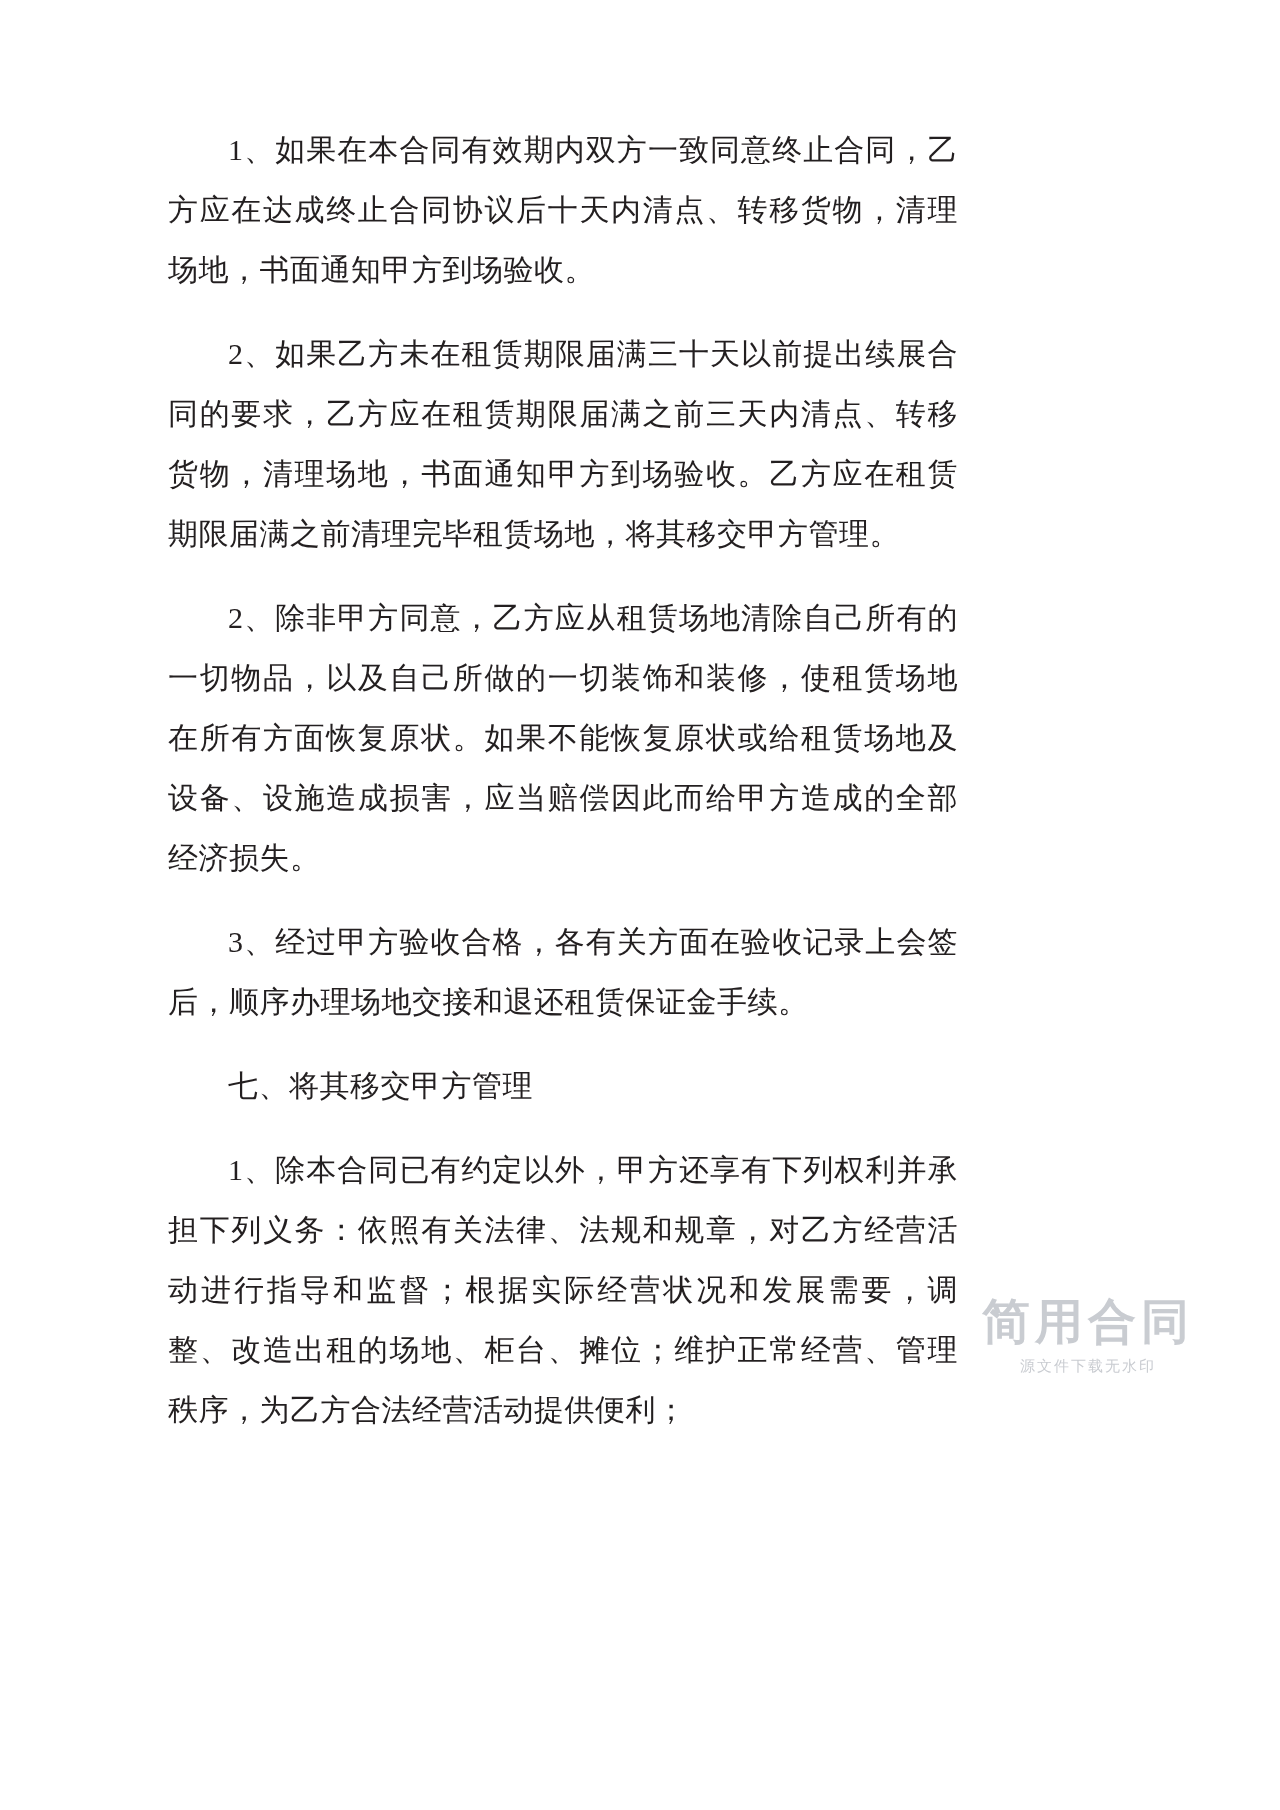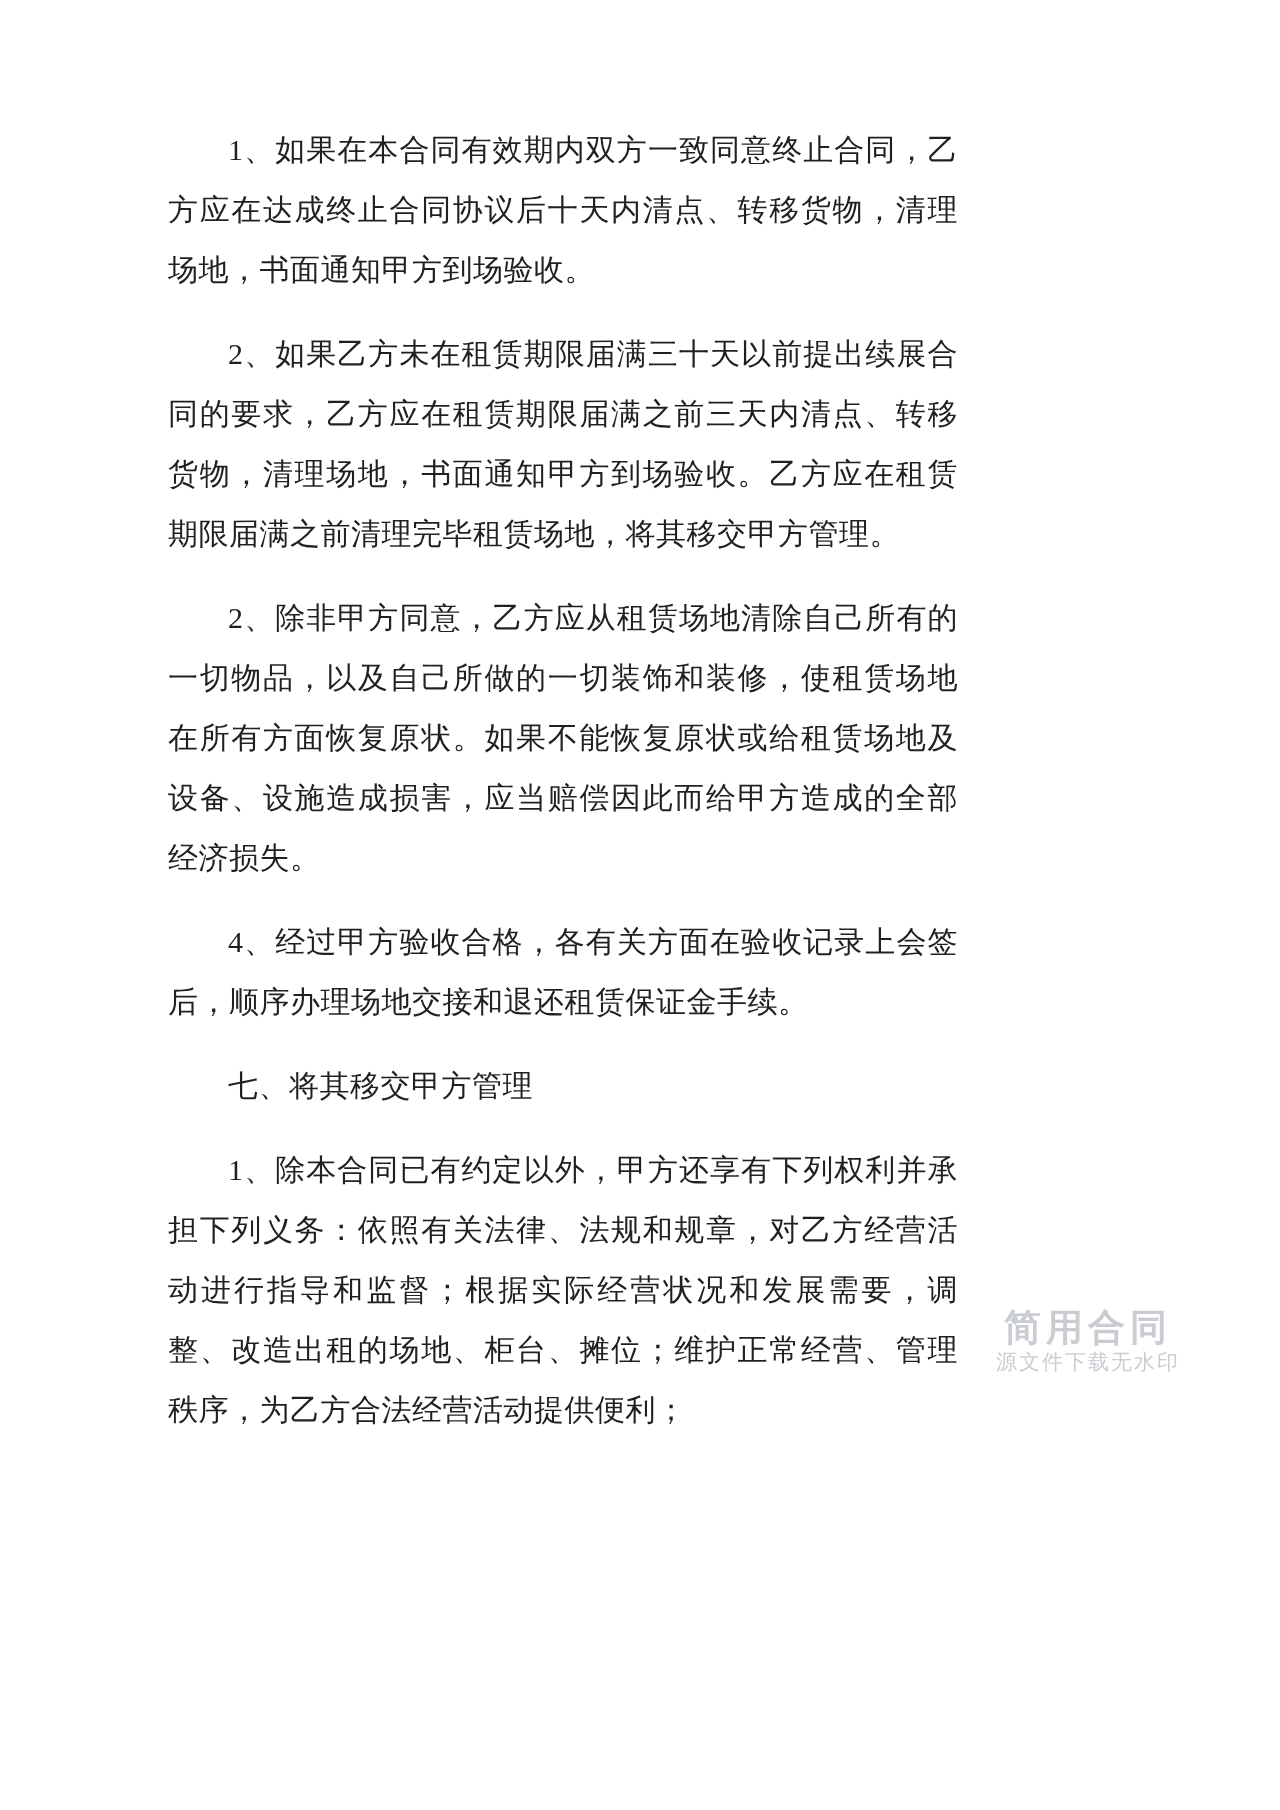--- a/index.html
+++ b/index.html
@@ -43,51 +43,52 @@
   .watermark {
     position: absolute;
     right: 42px;
     bottom: 142px;
     width: 300px;
     text-align: center;
     user-select: none;
   }
   .watermark-main {
     font-family: "Liberation Sans", "DejaVu Sans", sans-serif;
-    font-size: 37px;
+    font-size: 48px;
     font-weight: 700;
     color: #c9ccd1;
     letter-spacing: 5px;
     line-height: 1.05;
     white-space: nowrap;
     text-align: center;
   }
   .watermark-sub {
     font-family: Liberation Serif, serif;
-    font-size: 21px;
+    font-size: 15px;
     font-weight: 400;
     color: #c9ccd1;
     letter-spacing: 2px;
+    margin-top: 10px;
     white-space: nowrap;
   }
 </style>
 </head>
 <body>
 
 <div class="page">
 
   <div class="content">
 
     <p class="para indent">1、如果在本合同有效期内双方一致同意终止合同，乙方应在达成终止合同协议后十天内清点、转移货物，清理场地，书面通知甲方到场验收。</p>
 
     <p class="para indent">2、如果乙方未在租赁期限届满三十天以前提出续展合同的要求，乙方应在租赁期限届满之前三天内清点、转移货物，清理场地，书面通知甲方到场验收。乙方应在租赁期限届满之前清理完毕租赁场地，将其移交甲方管理。</p>
 
     <p class="para indent">2、除非甲方同意，乙方应从租赁场地清除自己所有的一切物品，以及自己所做的一切装饰和装修，使租赁场地在所有方面恢复原状。如果不能恢复原状或给租赁场地及设备、设施造成损害，应当赔偿因此而给甲方造成的全部经济损失。</p>
 
-    <p class="para indent">4、经过甲方验收合格，各有关方面在验收记录上会签后，顺序办理场地交接和退还租赁保证金手续。</p>
+    <p class="para indent">3、经过甲方验收合格，各有关方面在验收记录上会签后，顺序办理场地交接和退还租赁保证金手续。</p>
 
     <p class="para heading">七、将其移交甲方管理</p>
 
     <p class="para indent">1、除本合同已有约定以外，甲方还享有下列权利并承担下列义务：依照有关法律、法规和规章，对乙方经营活动进行指导和监督；根据实际经营状况和发展需要，调整、改造出租的场地、柜台、摊位；维护正常经营、管理秩序，为乙方合法经营活动提供便利；</p>
 
 
   </div>
 
   <div class="watermark">
     <div class="watermark-main">简用合同</div>

